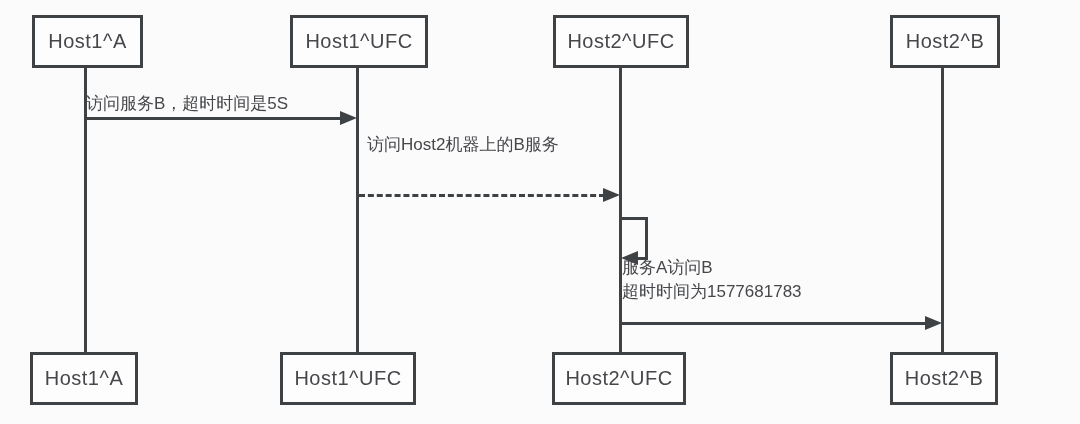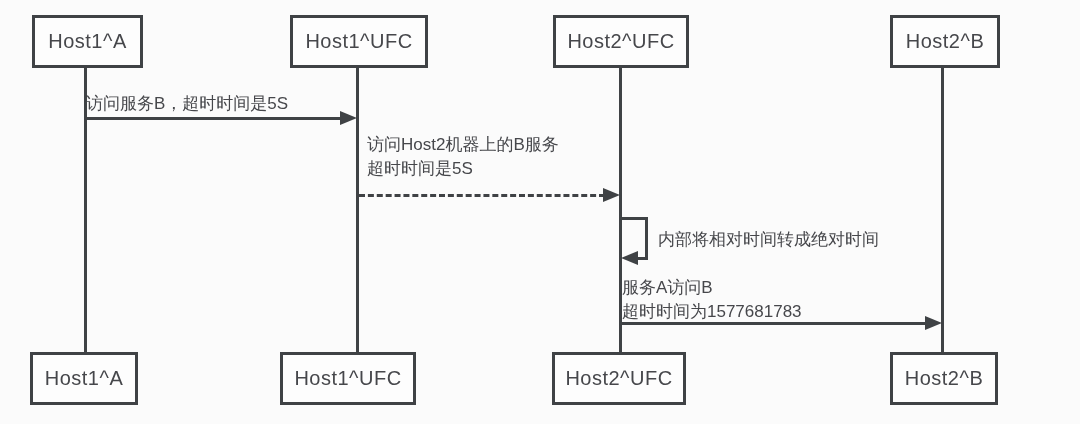--- a/index.html
+++ b/index.html
@@ -103,31 +103,29 @@
   <div class="actor-box" style="left:890px; top:352px; width:108px;">
       <span>Host2^B</span>
     </div>
 
   <div class="msg-label" style="left:86px; top:92px; width:271px;">访问服务B，超时时间是5S</div>
   <div class="msg-line" style="left:86px; top:117px; width:256px;"></div>
   <div class="arrow-right" style="left:340px; top:111px;"></div>
 
   <div class="msg-label" style="left:367px; top:133px; width:260px;">
     <div>访问Host2机器上的B服务</div>
-    <div>超时时间是5S</div>
   </div>
   <div class="msg-line dashed" style="left:359px; top:194px; width:246px;"></div>
   <div class="arrow-right" style="left:603px; top:188px;"></div>
 
   <div class="seg" style="left:620px; top:217px; width:28px; height:3px;"></div>
   <div class="seg" style="left:645px; top:217px; width:3px; height:43px;"></div>
   <div class="seg" style="left:634px; top:257px; width:14px; height:3px;"></div>
   <div class="arrow-left" style="left:621px; top:251px;"></div>
-  <div class="msg-label left-align" style="left:658px; top:228px;">内部将相对时间转成绝对时间</div>
 
-  <div class="msg-label" style="left:622px; top:276px; width:320px;">
+  <div class="msg-label" style="left:622px; top:256px; width:320px;">
     <div>服务A访问B</div>
     <div>超时时间为1577681783</div>
   </div>
   <div class="msg-line" style="left:622px; top:322px; width:305px;"></div>
   <div class="arrow-right" style="left:925px; top:316px;"></div>
 
 </div>
 
 </body></html>

